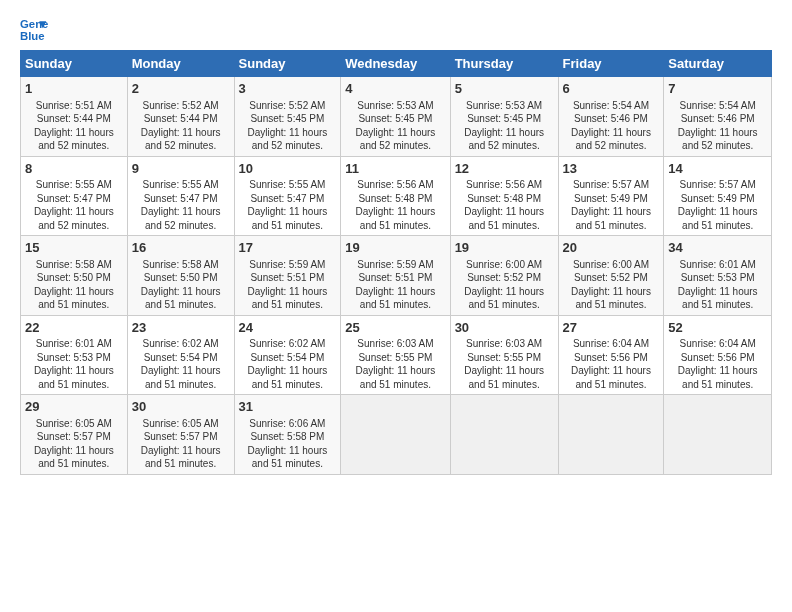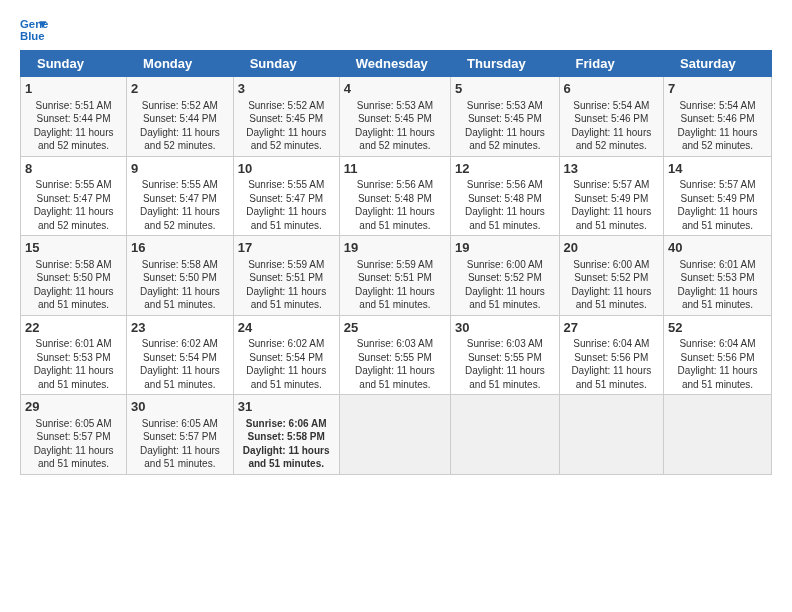--- a/index.html
+++ b/index.html
@@ -43,21 +43,21 @@
     }
     .calendar {
       width: 100%;
       border-collapse: collapse;
       margin-top: 6px;
       font-size: 10.5px;
     }
     .calendar thead th {
       background-color: #2e6db4;
       color: #fff;
-      padding: 5px 16px;
+      padding: 5px 4px;
       text-align: left;
       font-size: 13px;
       font-weight: bold;
       border: 1px solid #2e6db4;
     }
     .calendar tbody td {
       vertical-align: top;
       padding: 3px 4px 3px 4px;
       border: 1px solid #ccc;
       width: 113px;
@@ -262,21 +262,21 @@
 and 51 minutes.</div>
           </td>
           <td>
             <span class="day-num">20</span>
             <div class="day-info" style="white-space: pre-line;">Sunrise: 6:00 AM
 Sunset: 5:52 PM
 Daylight: 11 hours
 and 51 minutes.</div>
           </td>
           <td>
-            <span class="day-num">40</span>
+            <span class="day-num">34</span>
             <div class="day-info" style="white-space: pre-line;">Sunrise: 6:01 AM
 Sunset: 5:53 PM
 Daylight: 11 hours
 and 51 minutes.</div>
           </td>
         </tr>
         <tr>
           <td>
             <span class="day-num">22</span>
             <div class="day-info" style="white-space: pre-line;">Sunrise: 6:01 AM
@@ -337,21 +337,21 @@
           </td>
           <td>
             <span class="day-num">30</span>
             <div class="day-info" style="white-space: pre-line;">Sunrise: 6:05 AM
 Sunset: 5:57 PM
 Daylight: 11 hours
 and 51 minutes.</div>
           </td>
           <td>
             <span class="day-num">31</span>
-            <div class="day-info" style="white-space: pre-line; font-weight: bold;">Sunrise: 6:06 AM
+            <div class="day-info" style="white-space: pre-line;">Sunrise: 6:06 AM
 Sunset: 5:58 PM
 Daylight: 11 hours
 and 51 minutes.</div>
           </td>
           <td class="empty-cell"></td>
           <td class="empty-cell"></td>
           <td class="empty-cell"></td>
           <td class="empty-cell"></td>
         </tr>
       </tbody>

